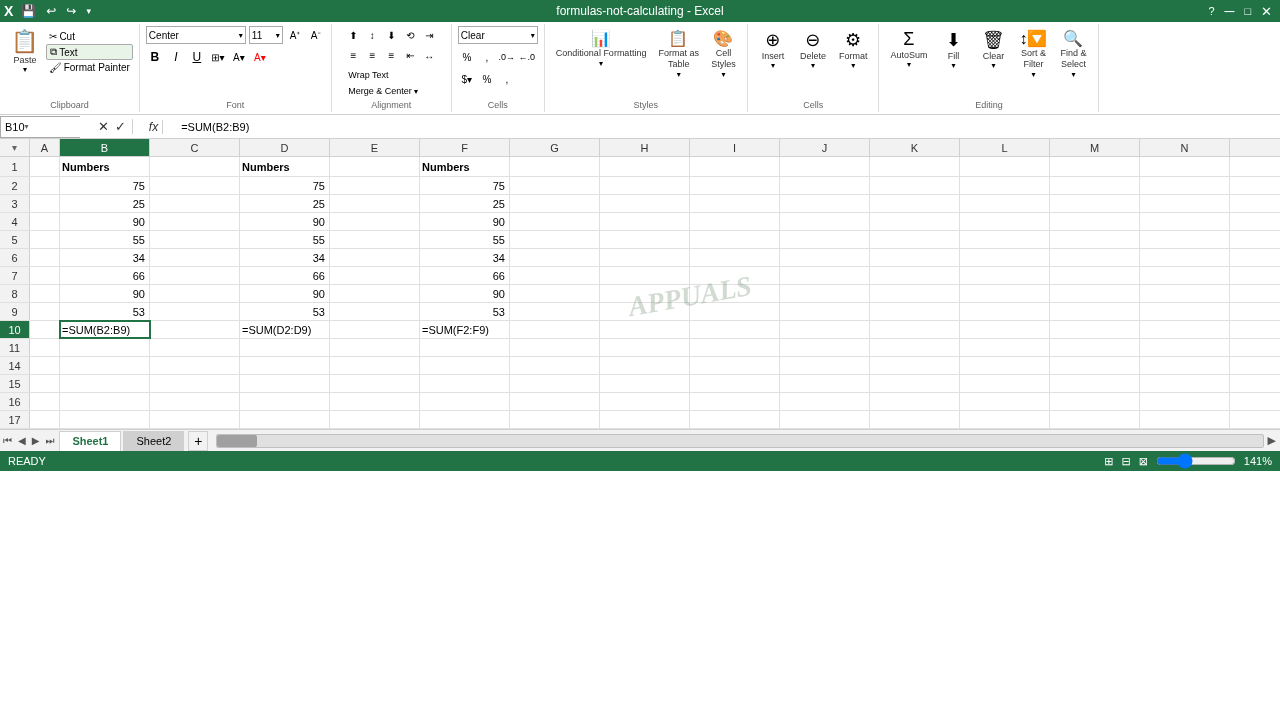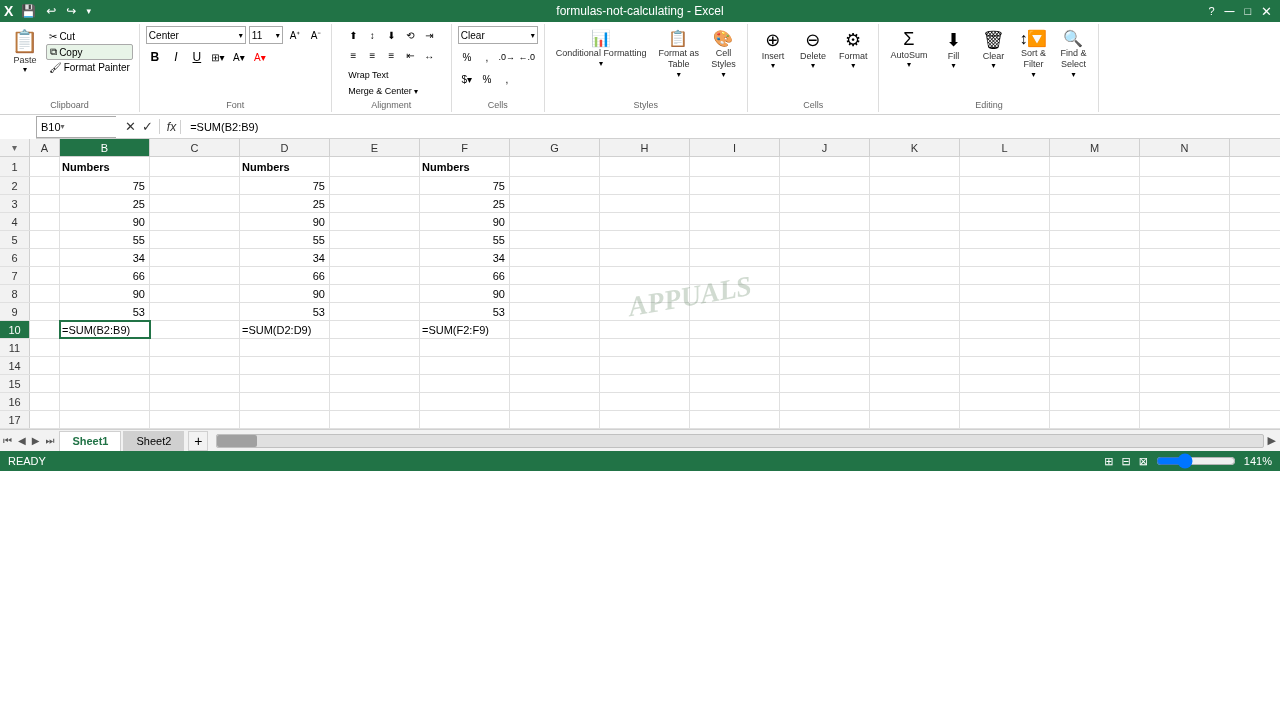--- a/index.html
+++ b/index.html
@@ -104,22 +104,21 @@
       cursor: pointer; font-size: 10px;
     }
 
     
     .formula-bar {
       height: 24px;
       background: #fff;
       border-bottom: 1px solid #d0d0d0;
       display: flex;
       align-items: center;
-      gap: 3px;
-      margin-left: 36px;
+      gap: 12px;
     }
     .name-box {
       width: 80px;
       height: 22px;
       border: 1px solid #aaa;
       border-right: none;
       padding: 0 4px;
       font-size: 11px;
       display: flex;
       align-items: center;
@@ -370,21 +369,21 @@
         <span class="label">Paste</span>
         <span style="font-size:8px;">▾</span>
       </div>
       <div class="small-btns-col" style="margin-top:4px;">
         <div class="ribbon-btn-small">
           <span>✂</span>
           <span>Cut</span>
         </div>
         <div class="ribbon-btn-small" style="background:#e8f4e8;border:1px solid #aaa;">
           <span>⧉</span>
-          <span>Copy</span>
+          <span>Text</span>
         </div>
         <div class="ribbon-btn-small">
           <span>🖌</span>
           <span>Format Painter</span>
         </div>
       </div>
     </div>
     <div class="ribbon-group-label">Clipboard</div>
   </div>
 

